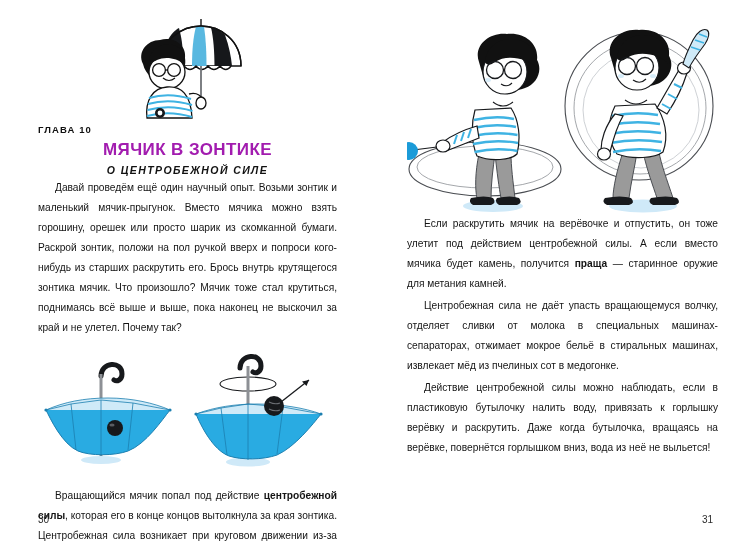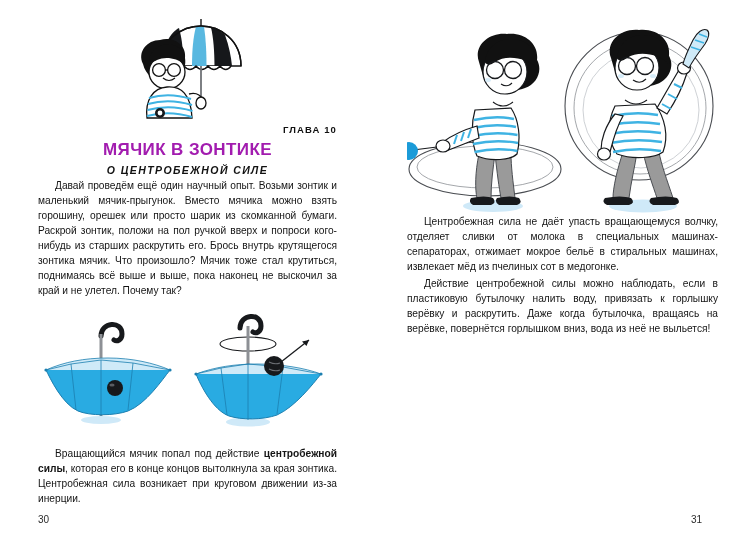--- a/index.html
+++ b/index.html
@@ -35,21 +35,21 @@
   .hero-figure {
     position: relative;
     width: 100%;
     height: 108px;
     margin-top: 14px;
   }
   .hero-figure svg { position: absolute; left: 50%; top: 0; transform: translateX(-50%); }
 
   
   .chapter-label {
-    text-align: right;
+    text-align: left;
     font-size: 9.5px;
     font-weight: bold;
     letter-spacing: 1.1px;
     margin: 2px 0 5px 0;
     color: #111;
   }
   .chapter-title {
     text-align: center;
     font-size: 17px;
     font-weight: bold;
@@ -63,21 +63,21 @@
     font-weight: bold;
     font-style: italic;
     letter-spacing: 1.4px;
     margin: 0 0 2px 0;
     color: #111;
   }
 
   
   .body-text {
     font-size: 10.2px;
-    line-height: 15px;
+    line-height: 20px;
     text-align: justify;
     text-indent: 17px;
     margin: 0 0 2px 0;
     color: #141414;
     hyphens: manual;
   }
   .body-text b { font-weight: bold; }
 
   
   .umbrella-row {
@@ -100,21 +100,21 @@
   .kids-row svg { position: absolute; top: 0; left: 0; }
 
   
   .folio {
     position: absolute;
     bottom: 18px;
     font-size: 10px;
     color: #2b2b2b;
   }
   .folio-left  { left: 38px; }
-  .folio-right { right: 48px; }
+  .folio-right { right: 37px; }
 </style>
 </head>
 <body>
 
 <div class="spread">
 
   <div class="page page-left">
 
     <div class="hero-figure">
       <svg width="150" height="108" viewBox="0 0 150 108">
@@ -337,20 +337,21 @@
           <line x1="228.5" y1="52" x2="229.5" y2="52" stroke="#17191c" stroke-width="1.3"></line>
           <path d="M226 66 q7 5 13 -1" fill="none" stroke="#17191c" stroke-width="1.1"></path>
           <ellipse cx="214" cy="62" rx="3" ry="2" fill="#CFE9F8" opacity="0.85"></ellipse>
           <ellipse cx="246" cy="62" rx="3" ry="2" fill="#CFE9F8" opacity="0.85"></ellipse>
           <path d="M218 86 q11 8 22 0" fill="none" stroke="#17191c" stroke-width="1.1"></path>
         </g>
       </svg>
     </div>
 
 
+    <p class="body-text"><span>Если раскрутить мячик на верёвочке и отпустить, он тоже улетит под действием центробежной силы. А если вместо мячика будет камень, получится </span><b>праща</b><span> — старинное оружие для метания камней.</span></p>
 
     <p class="body-text">Центробежная сила не даёт упасть вращающемуся волчку, отделяет сливки от молока в специальных машинах-сепараторах, отжимает мокрое бельё в стиральных машинах, извлекает мёд из пчелиных сот в медогонке.</p>
 
     <p class="body-text">Действие центробежной силы можно наблюдать, если в пластиковую бутылочку налить воду, привязать к горлышку верёвку и раскрутить. Даже когда бутылочка, вращаясь на верёвке, повернётся горлышком вниз, вода из неё не выльется!</p>
 
     <div class="folio folio-right">31</div>
   </div>
 
 </div>
 

